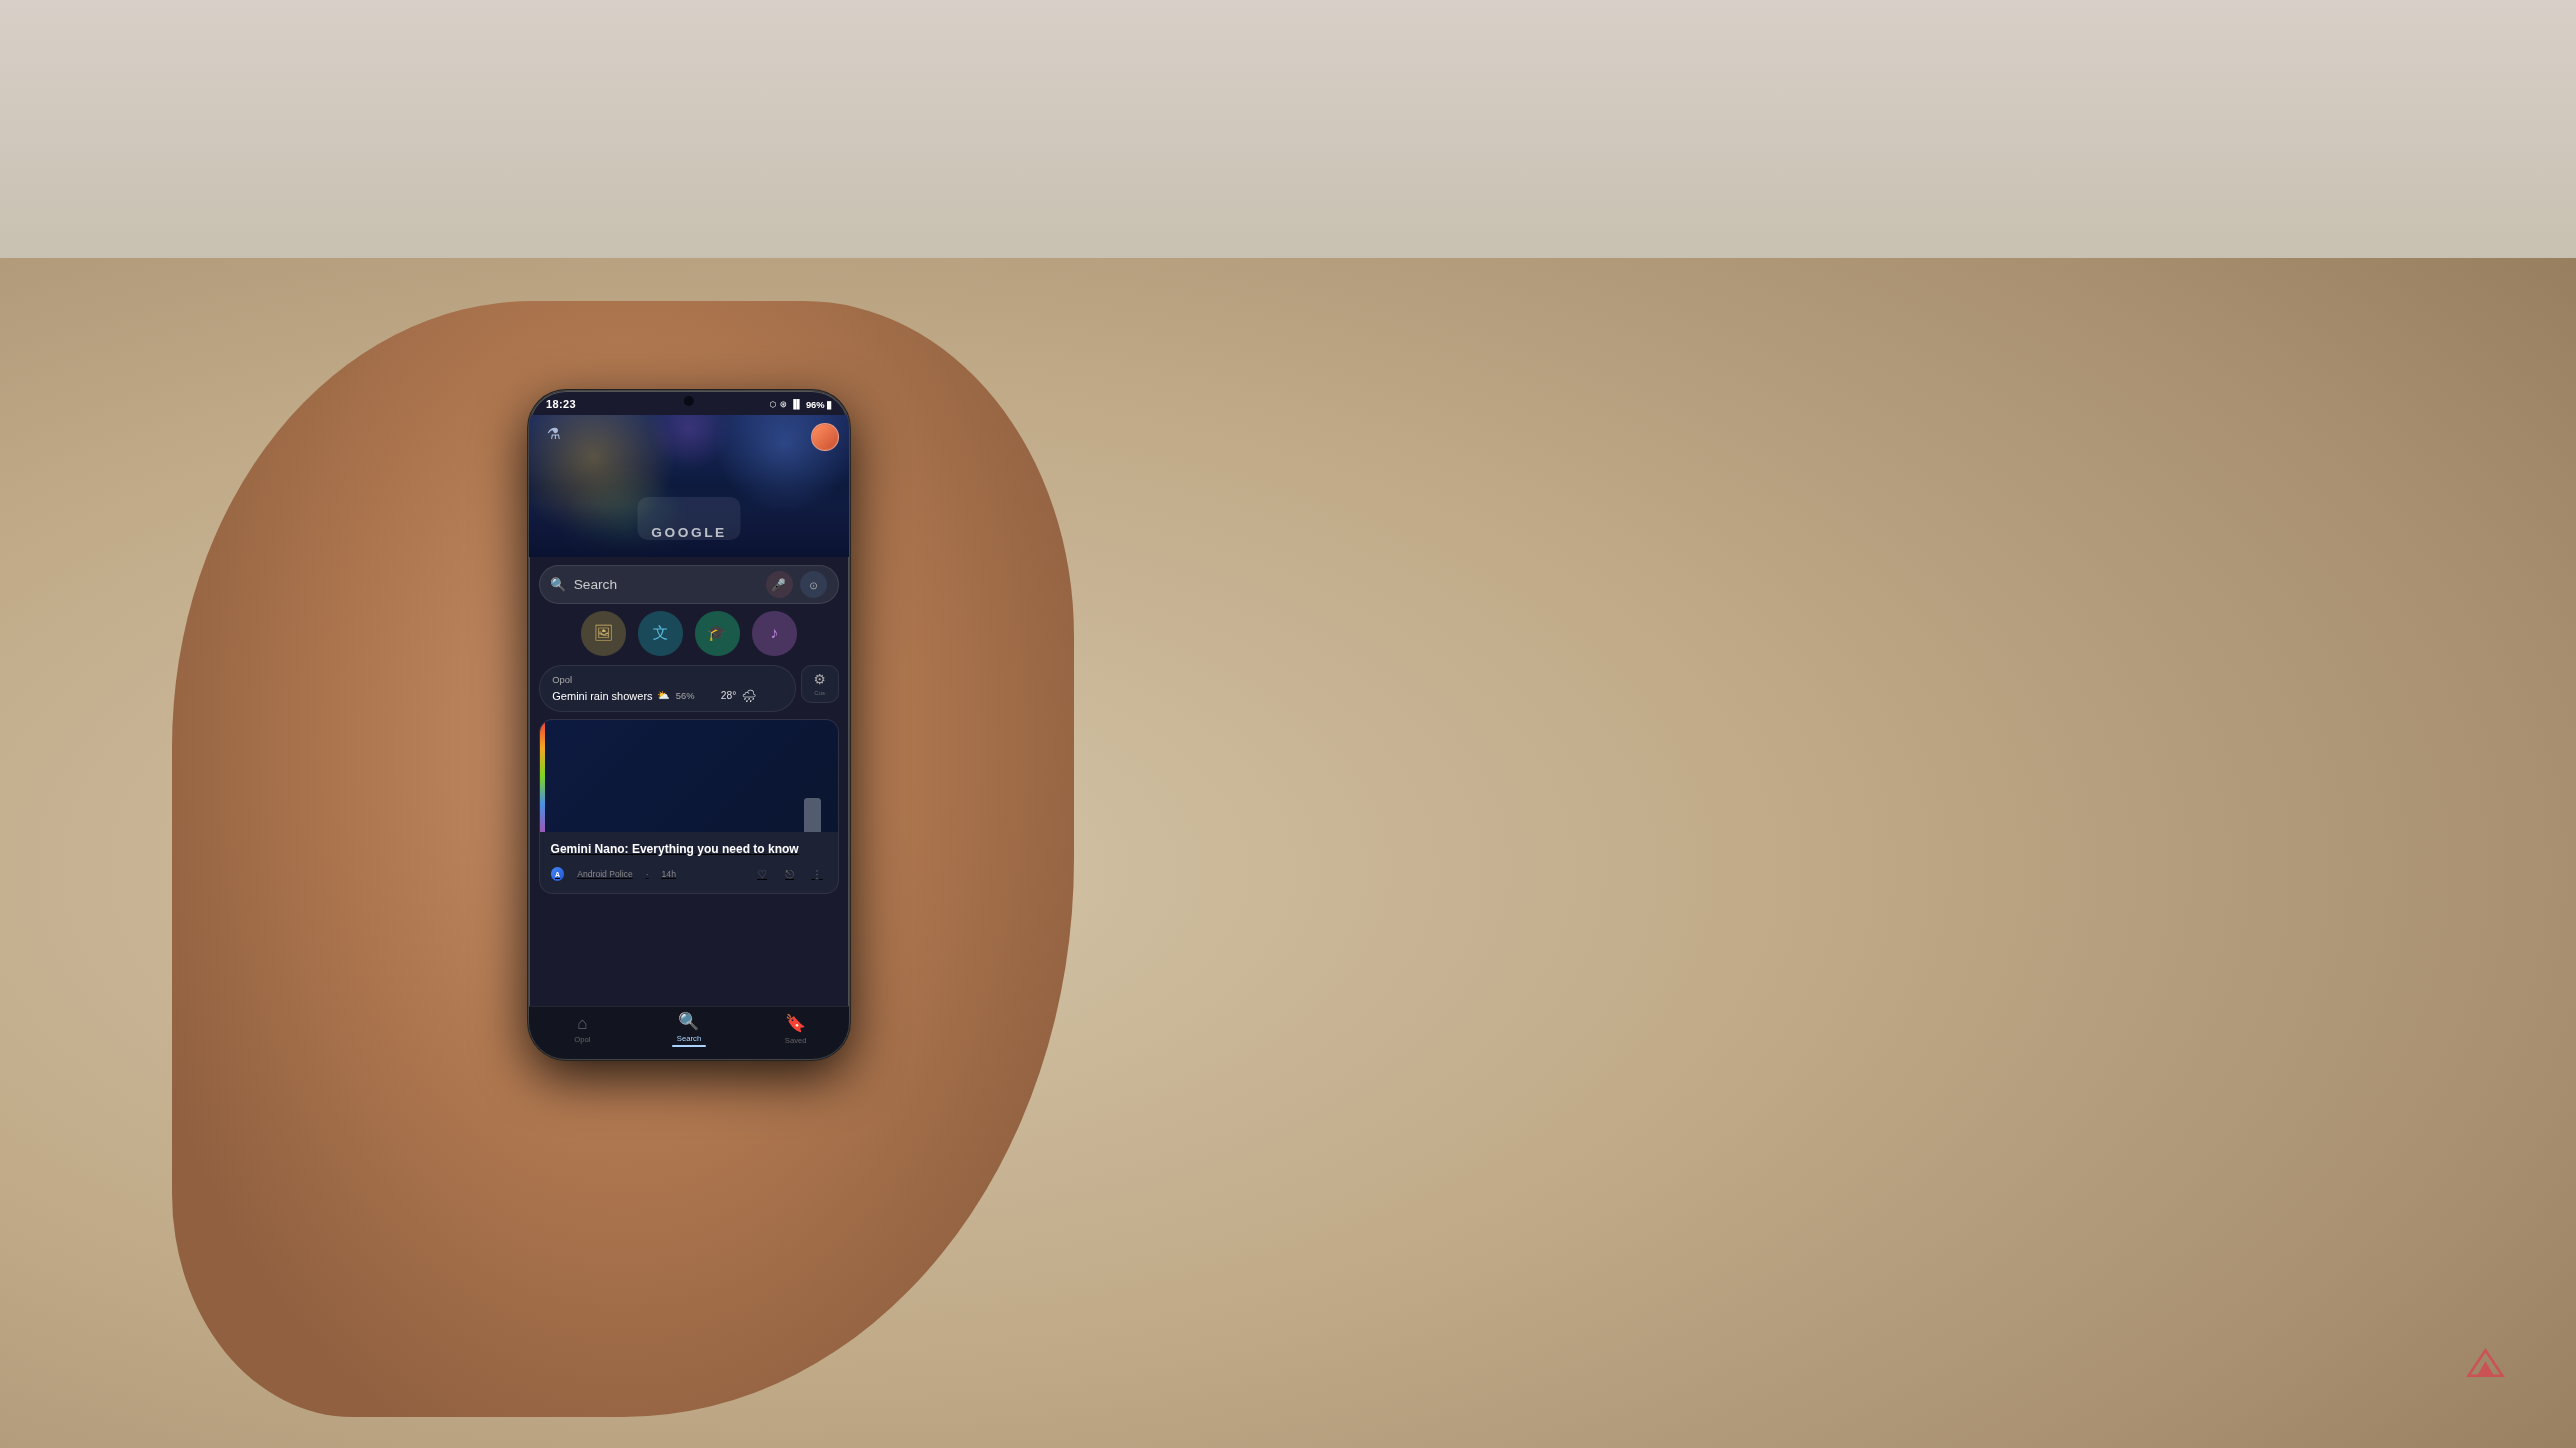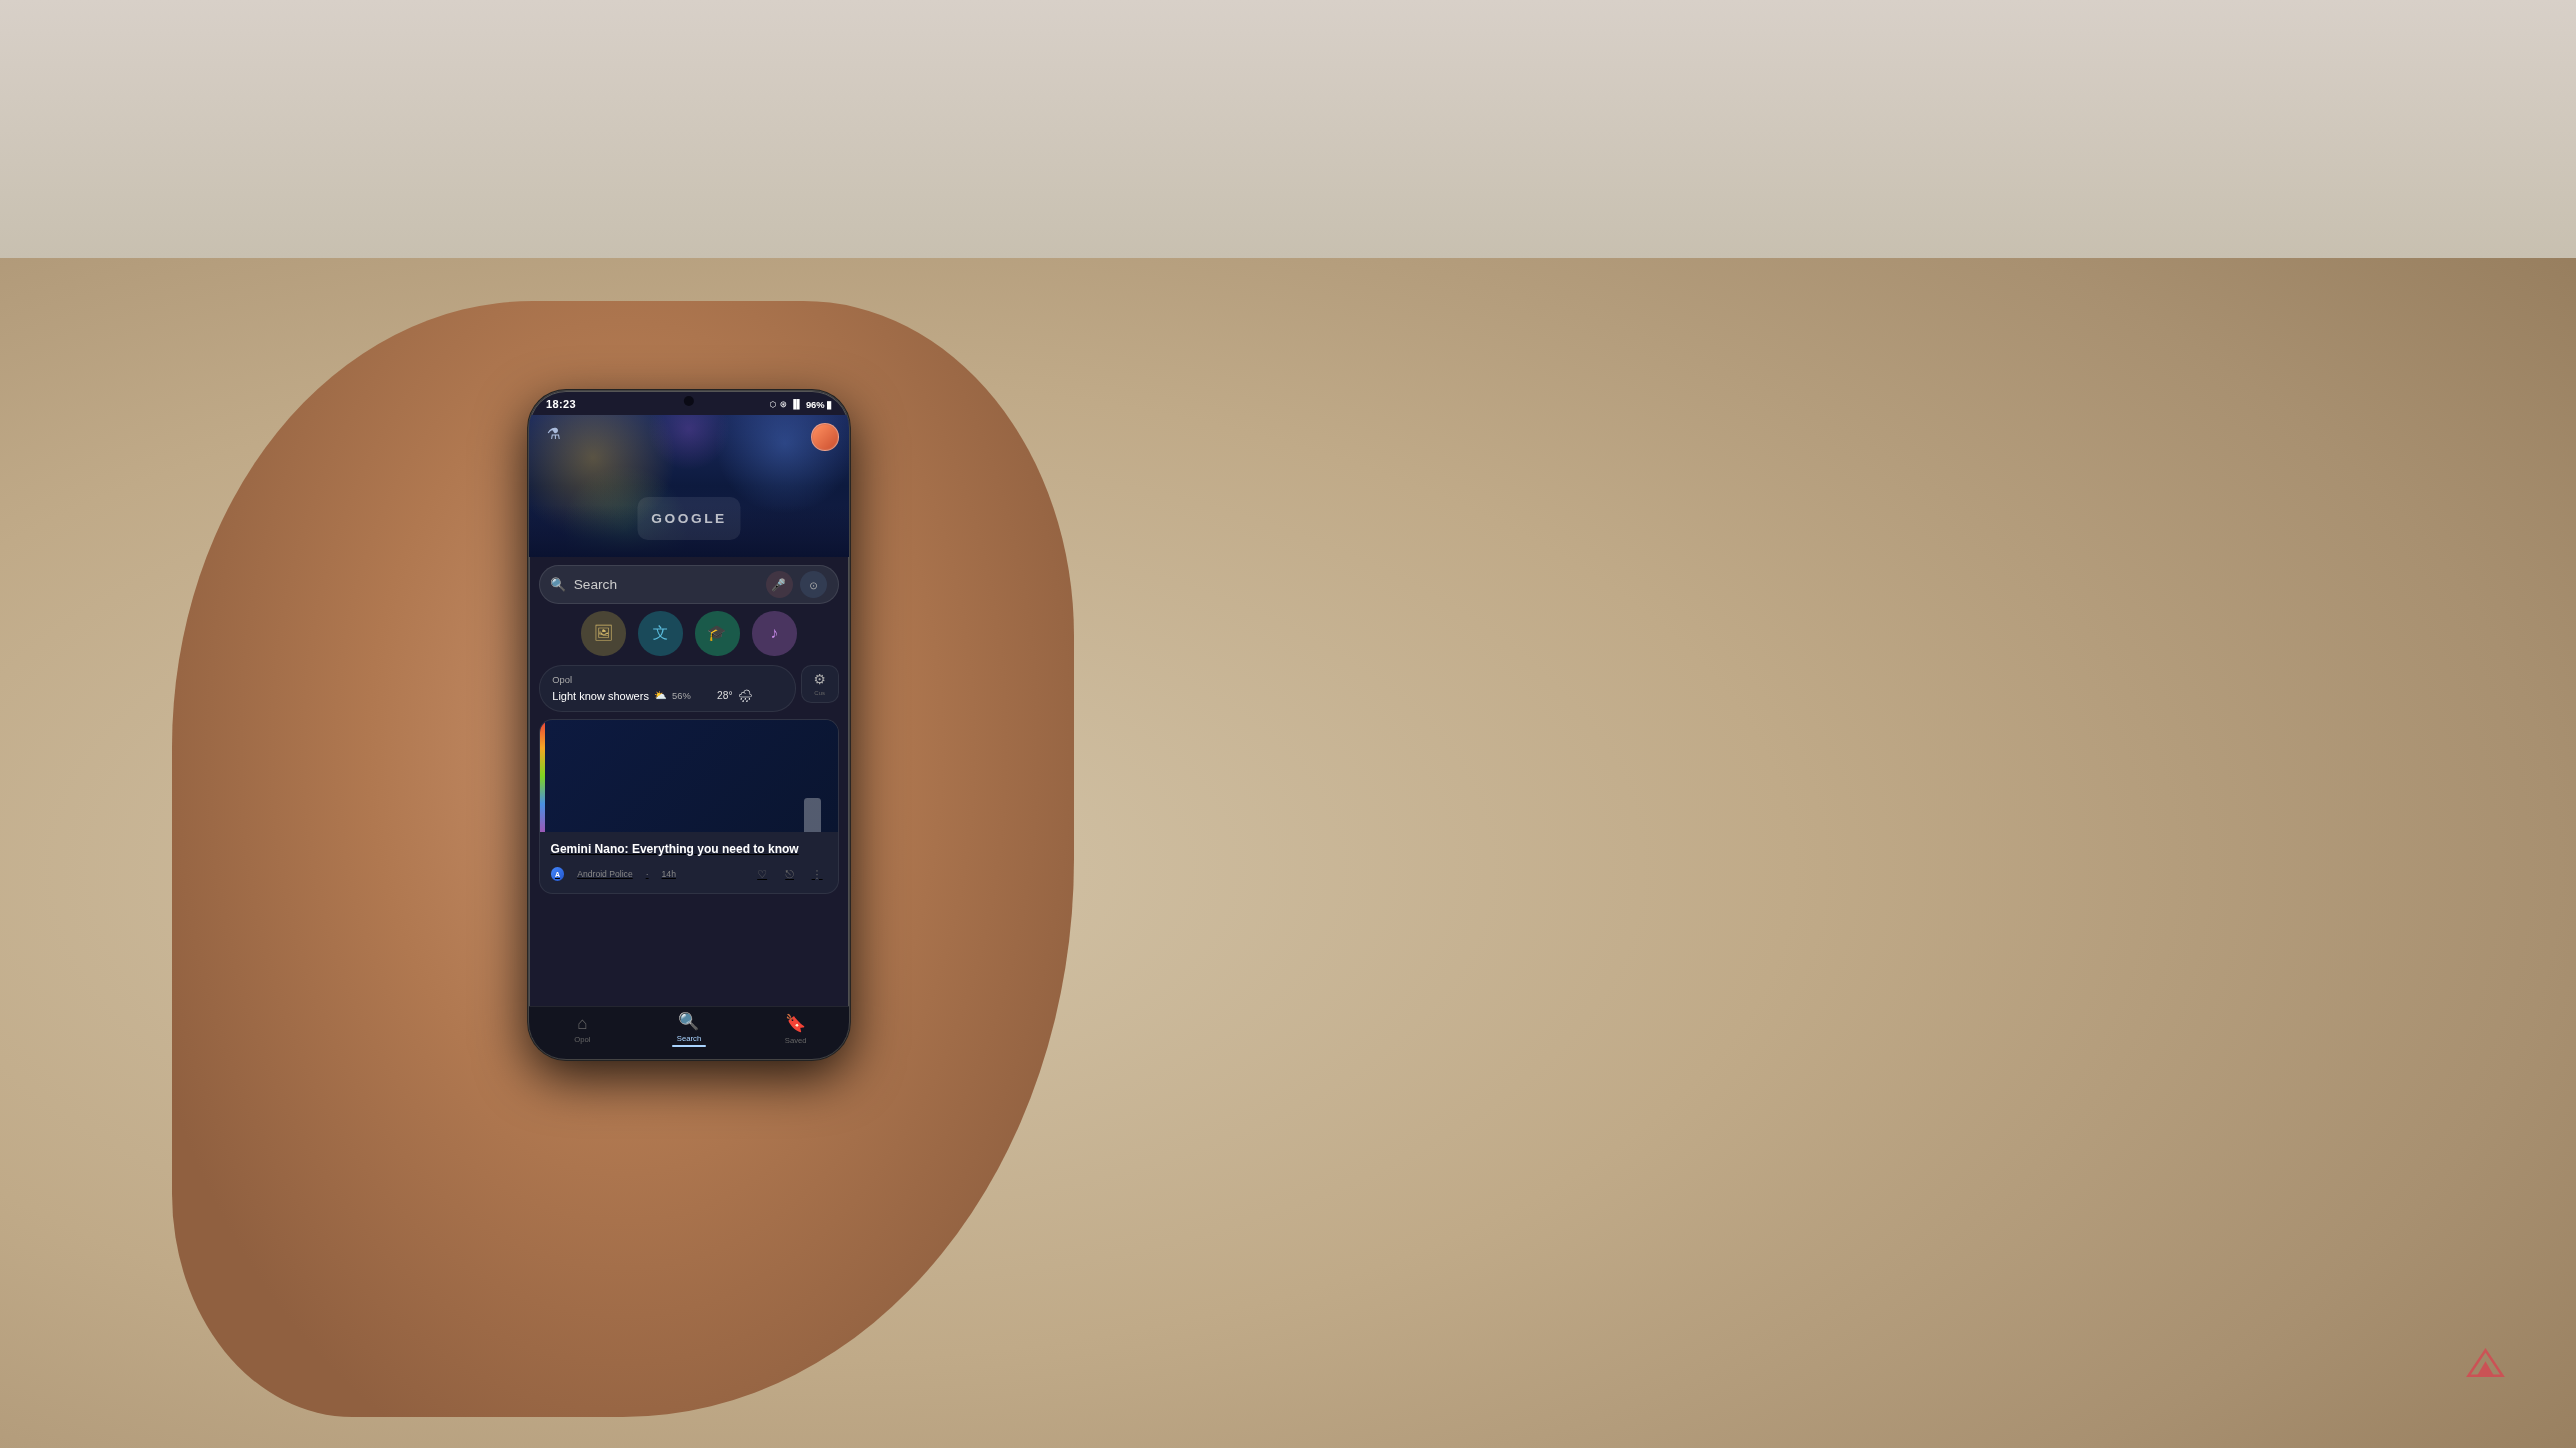--- a/index.html
+++ b/index.html
@@ -134,21 +134,21 @@
     .doodle-logo {
       position: absolute;
       bottom: 17px;
       left: 50%;
       transform: translateX(-50%);
       width: 103px;
       height: 43px;
       background: rgba(255,255,255,0.08);
       border-radius: 10.3px;
       display: flex;
-      align-items: center;
+      align-items: flex-end;
       justify-content: center;
     }
     .google-text {
       font-size: 13.7px;
       font-weight: 700;
       letter-spacing: 2.6px;
       color: rgba(255,255,255,0.7);
       text-transform: uppercase;
     }
     .avatar-icon {
@@ -491,21 +491,21 @@
       </div>
       <div class="qa-btn qa-btn-4" style="background:#4a3560; color:#c88ae8; font-size:15.5px;">
         <span>♪</span>
       </div>
     </div>
 
     <div class="weather-row">
       <div class="weather-card">
         <div class="weather-city">Opol</div>
         <div class="weather-desc">
-          <span>Light know showers</span>
+          <span>Gemini rain showers</span>
           <span style="font-size:10.3px; color:#88aacc;">⛅</span>
           <span style="color:#aaa; font-size:9.4px;">56%</span>
           <span style="color:#ddd; font-size:10.3px; margin-left:21px;">28°</span>
           <span style="font-size:12px;">🌧</span>
         </div>
       </div>
       <div class="settings-btn-small">
         <span style="font-size:13.7px; color:#aaa;">⚙</span>
         <span class="settings-label">Cus</span>
       </div>

